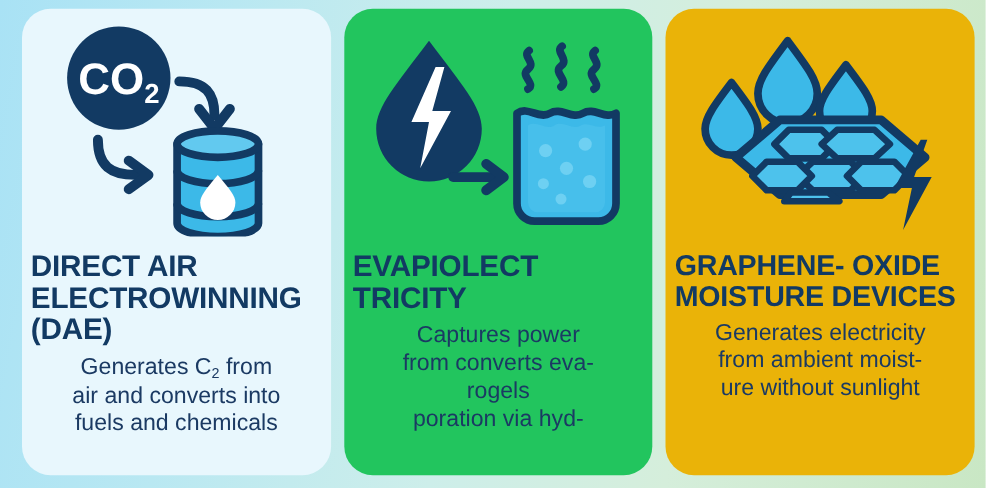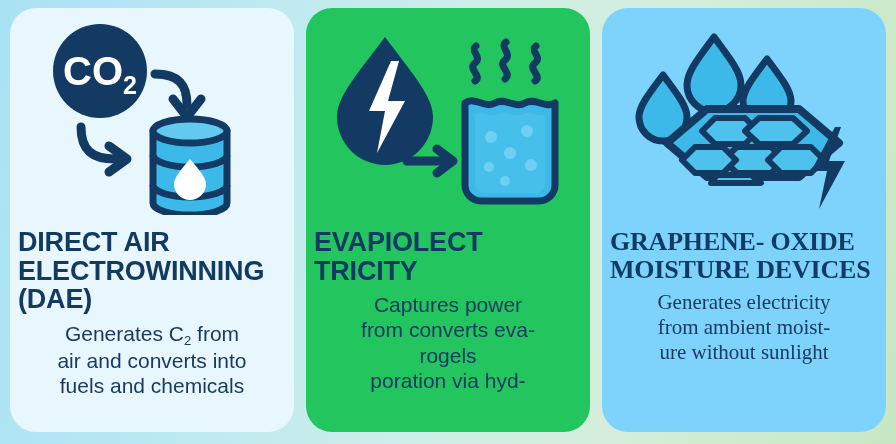--- a/index.html
+++ b/index.html
@@ -4,30 +4,30 @@
 <style>
   html,body{margin:0;padding:0;}
   body{
     width:896px;height:444px;overflow:hidden;
     font-family:"Liberation Sans", sans-serif;
     background:linear-gradient(100deg,#a9e2f5 0%,#b9e8f2 22%,#cdeeea 48%,#d5eedb 70%,#c9e7c4 100%);
   }
   .board{
     position:relative;width:896px;height:444px;
     display:flex;align-items:stretch;justify-content:space-between;
-    padding:8px 10px 12px 10px;box-sizing:border-box;gap:12px;
+    padding:8px 10px 12px 20px;box-sizing:border-box;gap:12px;
   }
   .card{
     position:relative;flex:1 1 0;border-radius:26px;
     display:flex;flex-direction:column;align-items:center;
     box-sizing:border-box;padding:10px 8px 12px 8px;overflow:hidden;
   }
   .card-1{background:#e8f7fd;}
   .card-2{background:#22c55e;}
-  .card-3{background:#7dd3fc;font-family:Liberation Serif, serif;}
+  .card-3{background:#eab308;}
 
   .art{
     height:198px;width:100%;
     display:flex;align-items:center;justify-content:center;
     flex:0 0 auto;
   }
   .title{
     color:#123a63;font-weight:700;letter-spacing:-0.2px;
     text-align:left;line-height:1.06;margin:12px 0 7px 0;
     font-size:27px;text-transform:uppercase;

